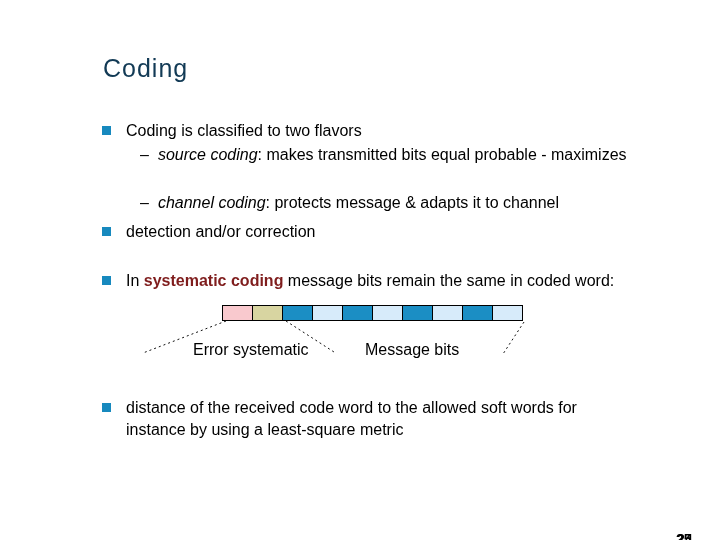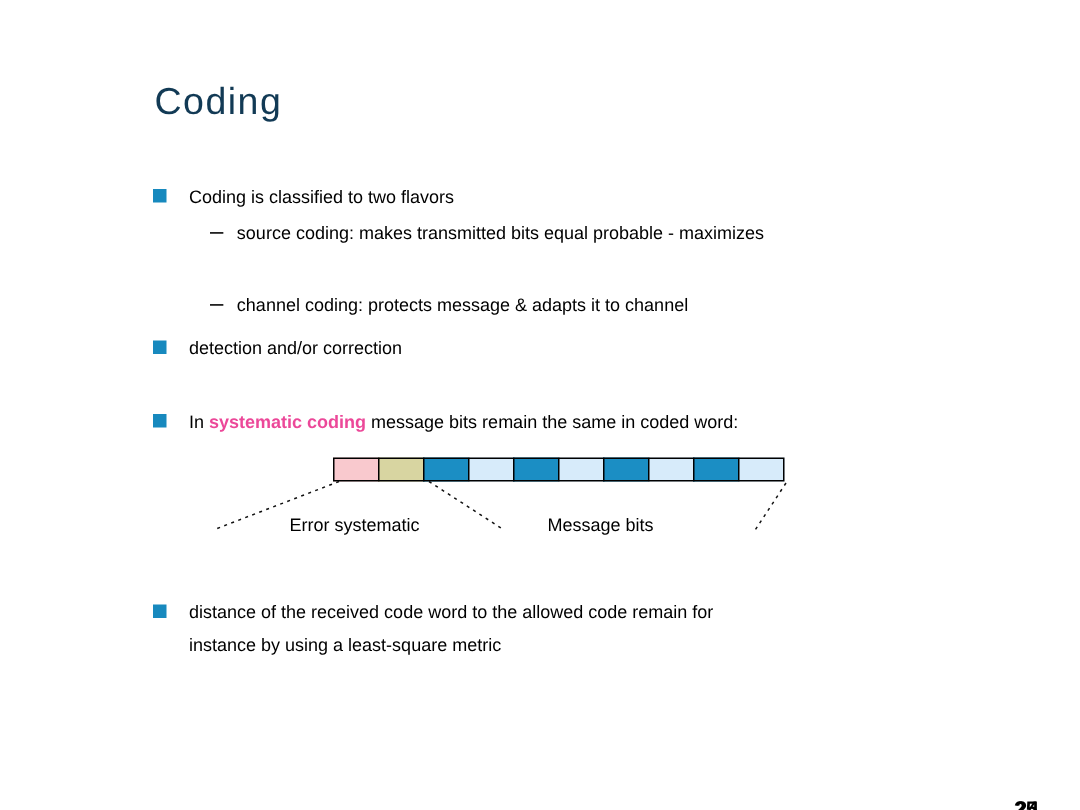--- a/index.html
+++ b/index.html
@@ -9,23 +9,23 @@
   }
   .title{
     position:absolute;left:103px;top:54px;margin:0;
     font-size:25px;font-weight:normal;letter-spacing:1px;color:#123a55;
   }
   .bullet{position:absolute;display:flex;align-items:flex-start;}
   .lvl1{left:102px;gap:15px;}
   .lvl2{left:140px;gap:9px;}
   .sq{width:9px;height:9px;background:#1789be;margin-top:6px;flex:none;}
   .dash{font-size:16px;line-height:22px;flex:none;}
-  .line{white-space:nowrap;font-size:12px;line-height:22px;}
-  .it{}
-  .em{font-weight:bold;color:#ec4899;}
+  .line{white-space:nowrap;font-size:16px;line-height:22px;}
+  .it{font-style:italic;}
+  .em{font-weight:bold;color:#7f1d1d;}
   .strip{position:absolute;left:222px;top:305px;display:flex;}
   .bit-box{
     width:31px;height:16px;border:1px solid #000;box-sizing:border-box;
     margin-left:-1px;flex:none;
   }
   .bit-box:first-child{margin-left:0;}
   .callout-lines{position:absolute;left:100px;top:315px;width:440px;height:45px;}
   .diag-label{position:absolute;font-size:16px;line-height:22px;}
   #label-error{left:193px;top:339px;}
   #label-message{left:365px;top:339px;}
@@ -100,21 +100,21 @@
   <div class="diag-label" id="label-error">
     <div class="line">Error systematic</div>
   </div>
   <div class="diag-label" id="label-message">
     <div class="line">Message bits</div>
   </div>
 
   <div class="bullet lvl1" style="top:397px">
     <span class="sq"></span>
     <div>
-      <div class="line">distance of the received code word to the allowed code remain for</div>
+      <div class="line">distance of the received code word to the allowed soft words for</div>
       <div class="line">instance by using a least-square metric</div>
     </div>
   </div>
 
   <div class="pagenum">
     <span class="back">24</span>
     <span class="front">25</span>
   </div>
 
 </div>

